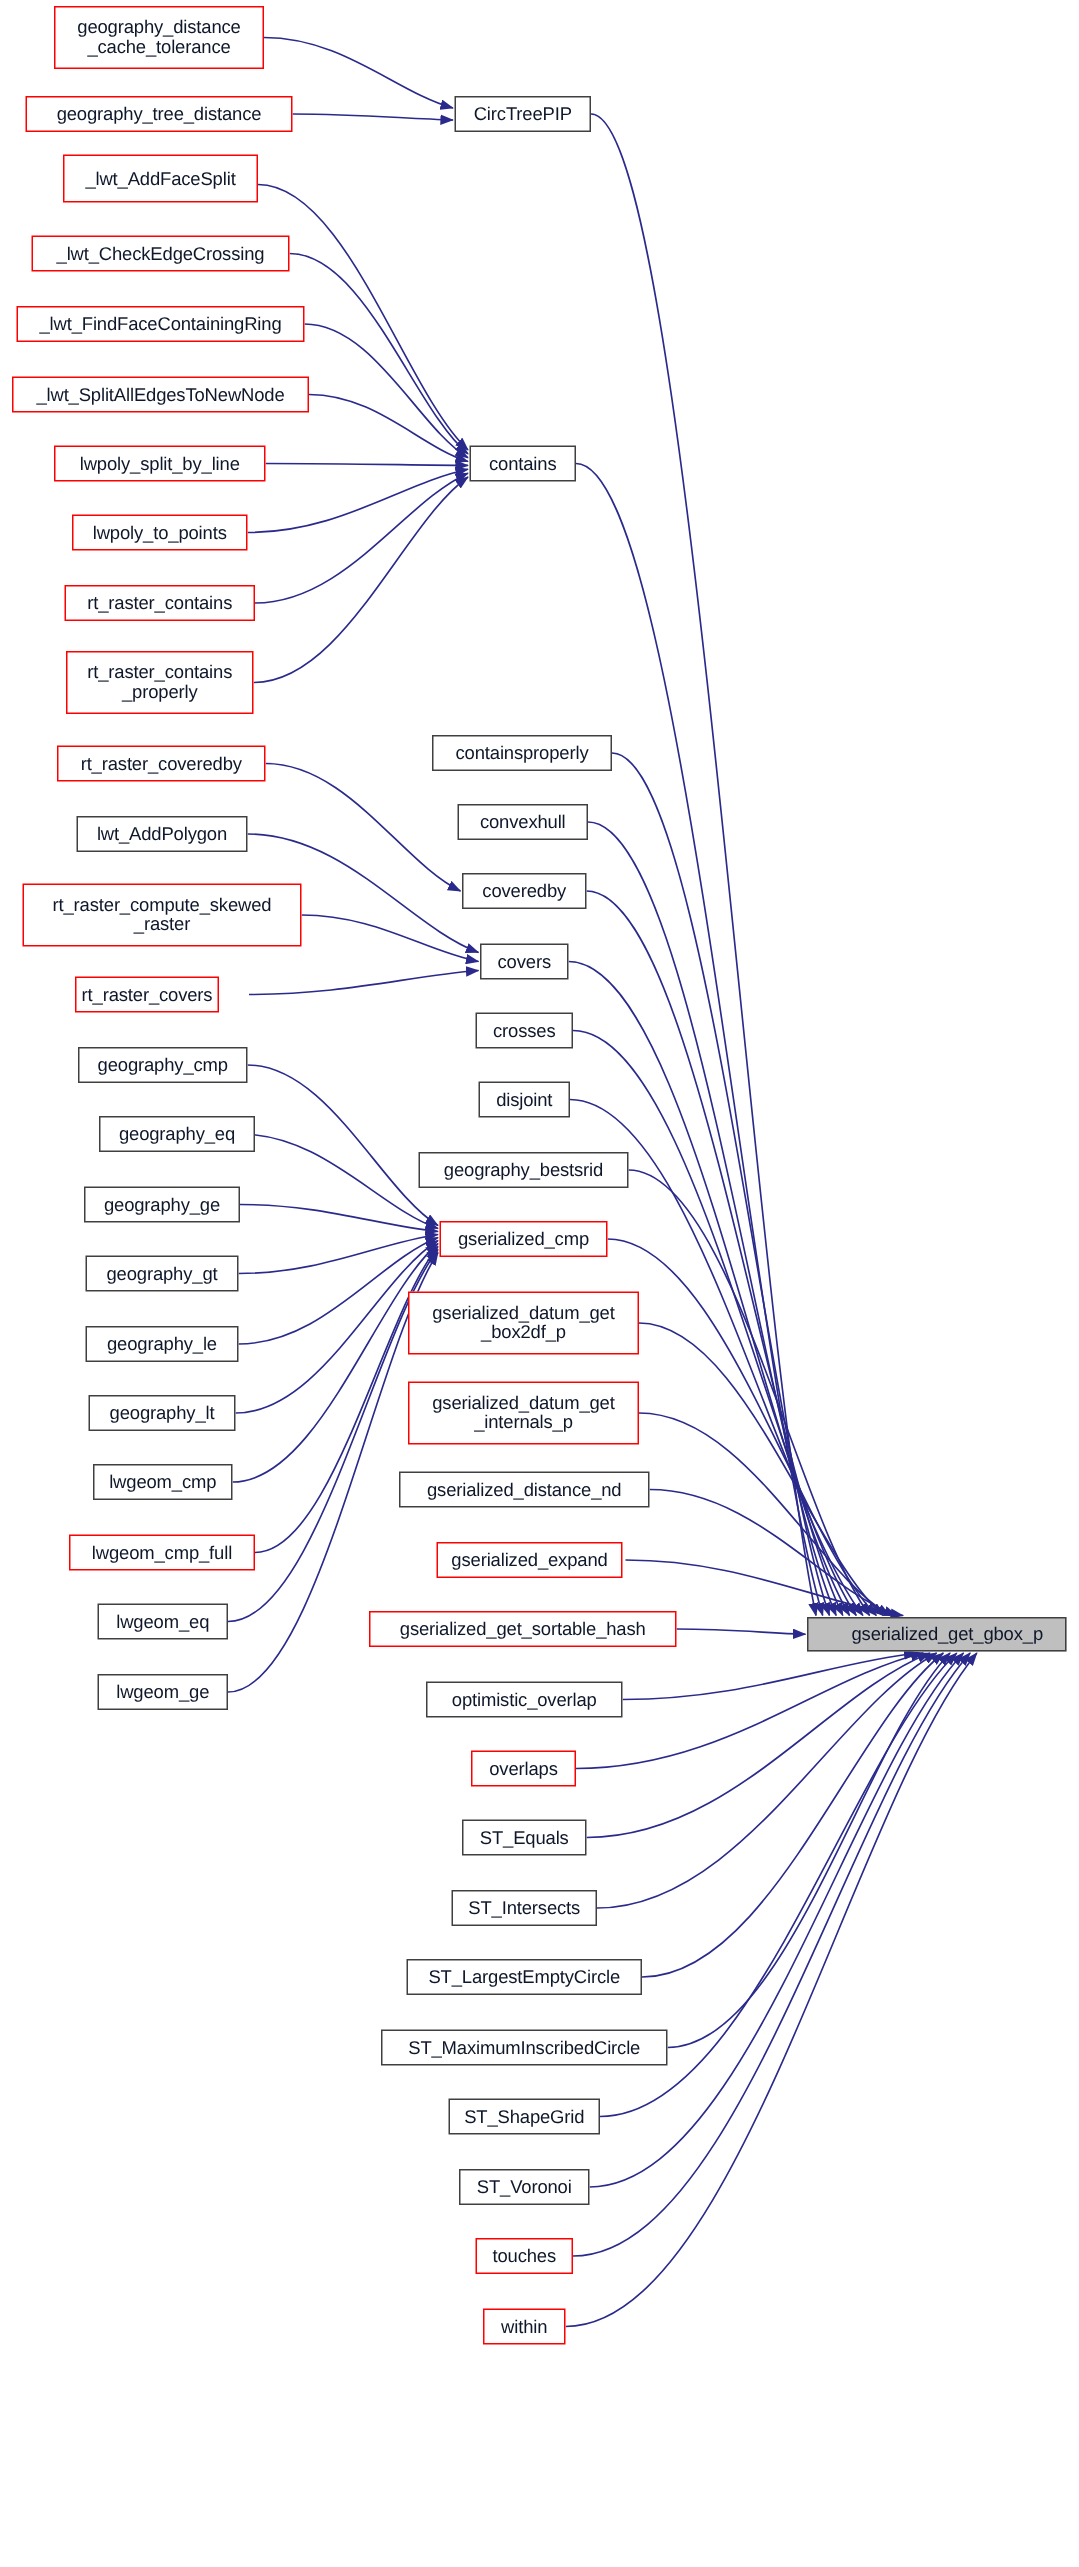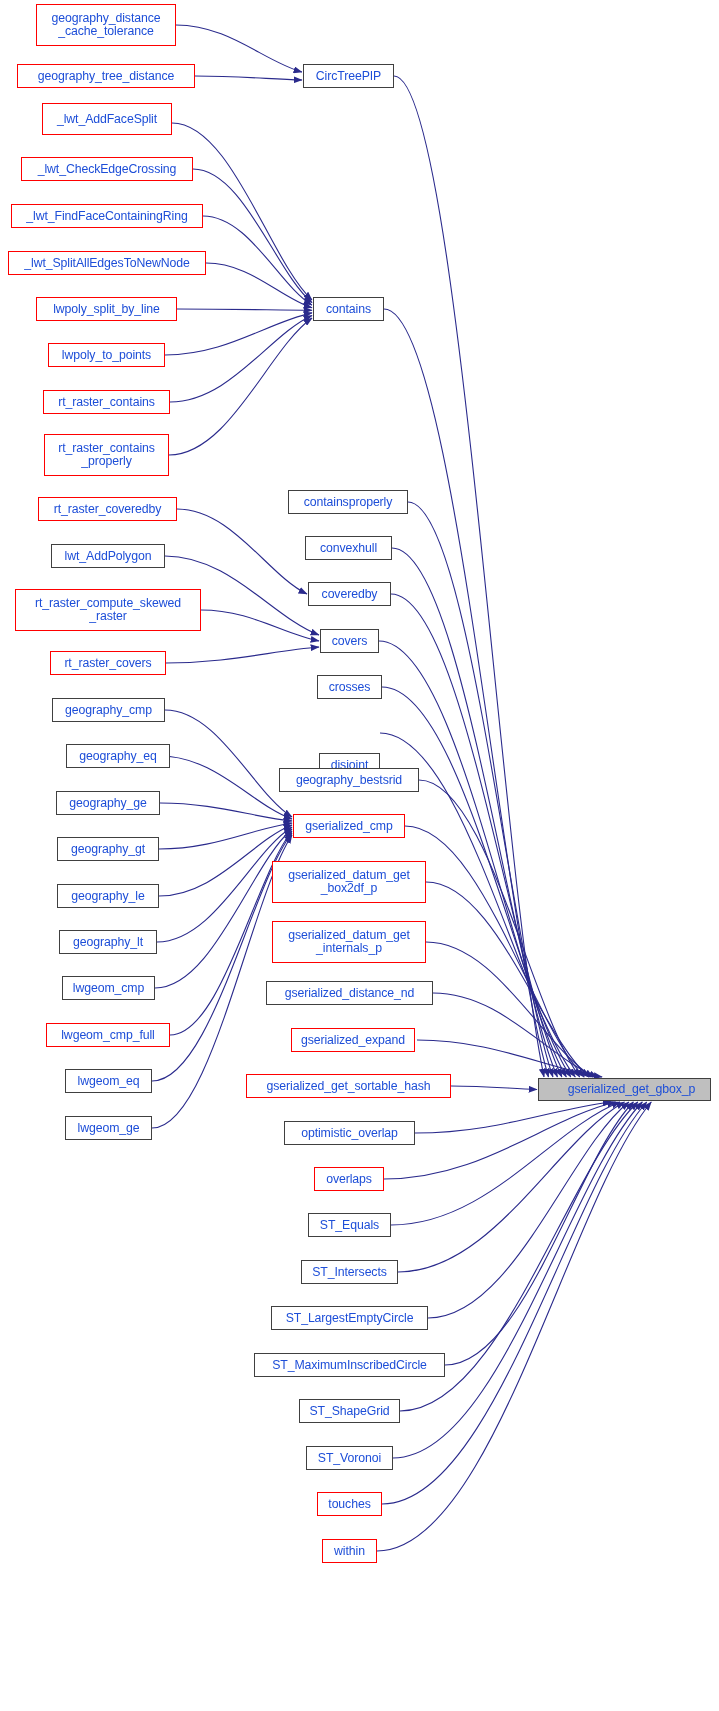--- a/index.html
+++ b/index.html
@@ -29,21 +29,21 @@
   }
   .node {
     position: absolute;
     box-sizing: border-box;
     display: flex;
     align-items: center;
     justify-content: center;
     text-align: center;
     background: #ffffff;
     border: 1px solid #404040;
-    color: #1d4ed8;
+    color: #0f172a;
     font-size: 12.3px;
     line-height: 13px;
     white-space: pre-line;
     letter-spacing: -0.1px;
     cursor: default;
   }
   .node.red {
     border-color: #ff0000;
   }
   .node.target {
@@ -130,24 +130,24 @@
       <div class="node red" style="left: 44px; top: 434px; width: 125px; height: 42px;">rt_raster_contains
 _properly</div>
       <div class="node" style="left: 288px; top: 490px; width: 120px; height: 24px;">containsproperly</div>
       <div class="node red" style="left: 38px; top: 497px; width: 139px; height: 24px;">rt_raster_coveredby</div>
       <div class="node" style="left: 305px; top: 536px; width: 87px; height: 24px;">convexhull</div>
       <div class="node" style="left: 51px; top: 544px; width: 114px; height: 24px;">lwt_AddPolygon</div>
       <div class="node" style="left: 308px; top: 582px; width: 83px; height: 24px;">coveredby</div>
       <div class="node red" style="left: 15px; top: 589px; width: 186px; height: 42px;">rt_raster_compute_skewed
 _raster</div>
       <div class="node" style="left: 320px; top: 629px; width: 59px; height: 24px;">covers</div>
-      <div class="node red" style="left: 50px; top: 651px; width: 116px; height: 24px; text-align: right;">rt_raster_covers</div>
+      <div class="node red" style="left: 50px; top: 651px; width: 96px; height: 24px; text-align: right;">rt_raster_covers</div>
       <div class="node" style="left: 317px; top: 675px; width: 65px; height: 24px;">crosses</div>
       <div class="node" style="left: 52px; top: 698px; width: 113px; height: 24px;">geography_cmp</div>
-      <div class="node" style="left: 319px; top: 721px; width: 61px; height: 24px; margin-top: 32px;">disjoint</div>
+      <div class="node" style="left: 319px; top: 721px; width: 61px; height: 24px;">disjoint</div>
       <div class="node" style="left: 56px; top: 744px; width: 104px; height: 24px; margin-left: 10px;">geography_eq</div>
       <div class="node" style="left: 279px; top: 768px; width: 140px; height: 24px;">geography_bestsrid</div>
       <div class="node" style="left: 56px; top: 791px; width: 104px; height: 24px;">geography_ge</div>
       <div class="node red" style="left: 293px; top: 814px; width: 112px; height: 24px;">gserialized_cmp</div>
       <div class="node" style="left: 57px; top: 837px; width: 102px; height: 24px;">geography_gt</div>
       <div class="node red" style="left: 272px; top: 861px; width: 154px; height: 42px;">gserialized_datum_get
 _box2df_p</div>
       <div class="node" style="left: 57px; top: 884px; width: 102px; height: 24px;">geography_le</div>
       <div class="node" style="left: 59px; top: 930px; width: 98px; height: 24px;">geography_lt</div>
       <div class="node red" style="left: 272px; top: 921px; width: 154px; height: 42px;">gserialized_datum_get

